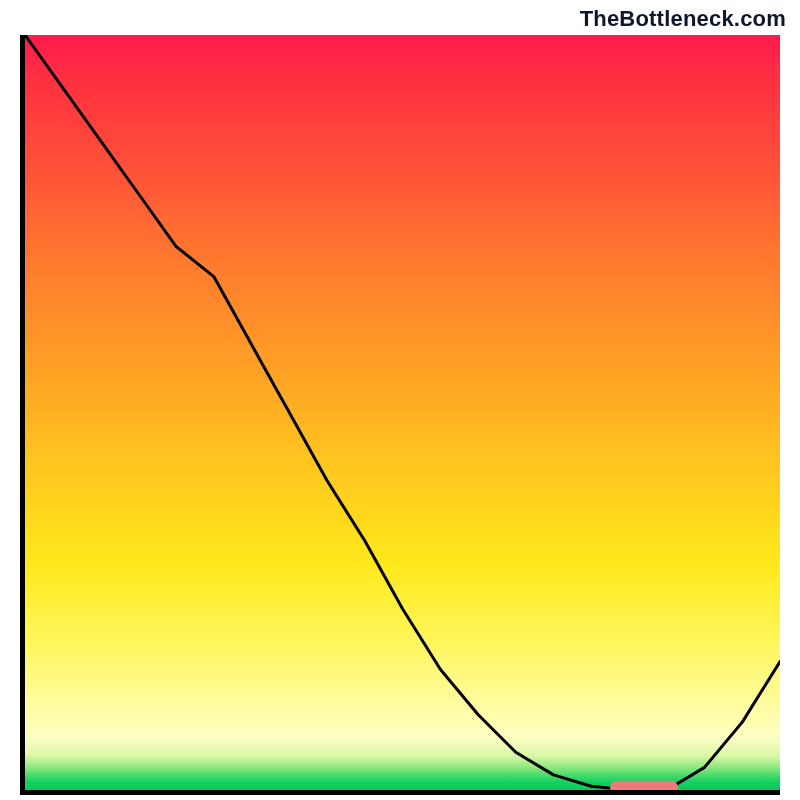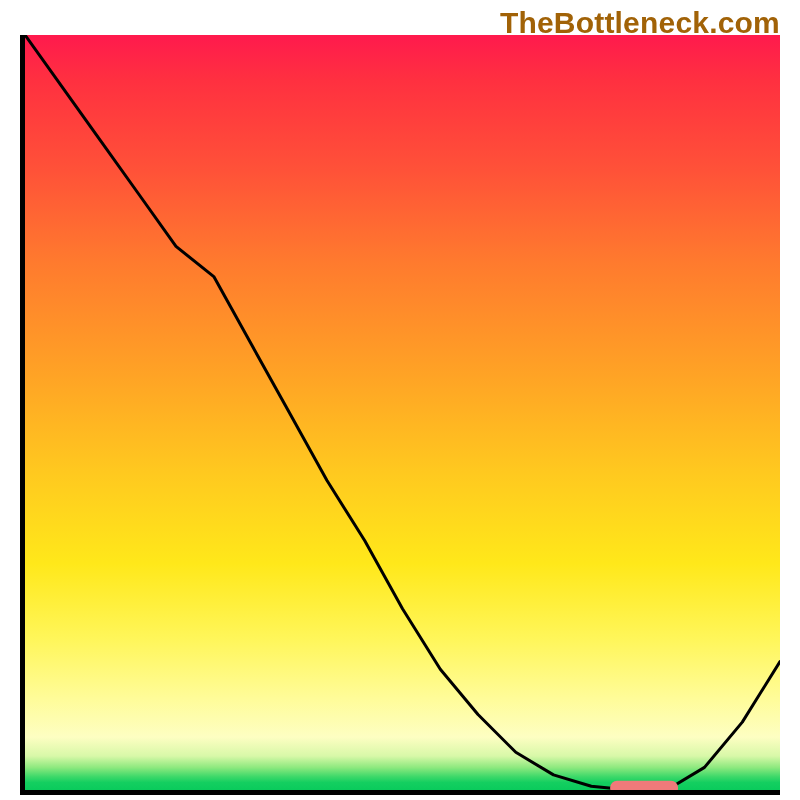--- a/index.html
+++ b/index.html
@@ -11,24 +11,24 @@
     font-family: Arial, Helvetica, sans-serif;
   }
   .canvas {
     position: relative;
     width: 800px;
     height: 800px;
   }
   .watermark {
     position: absolute;
     top: 6px;
-    right: 20px;
-    font-size: 30px;
+    right: 14px;
+    font-size: 22px;
     font-weight: 700;
-    color: #a16207;
+    color: #0f172a;
     letter-spacing: 0.2px;
     font-family: Arial, Helvetica, sans-serif;
   }
   .plot-area {
     position: absolute;
     left: 20px;
     top: 35px;
     width: 760px;
     height: 760px;
     border-left: 5px solid #000;

